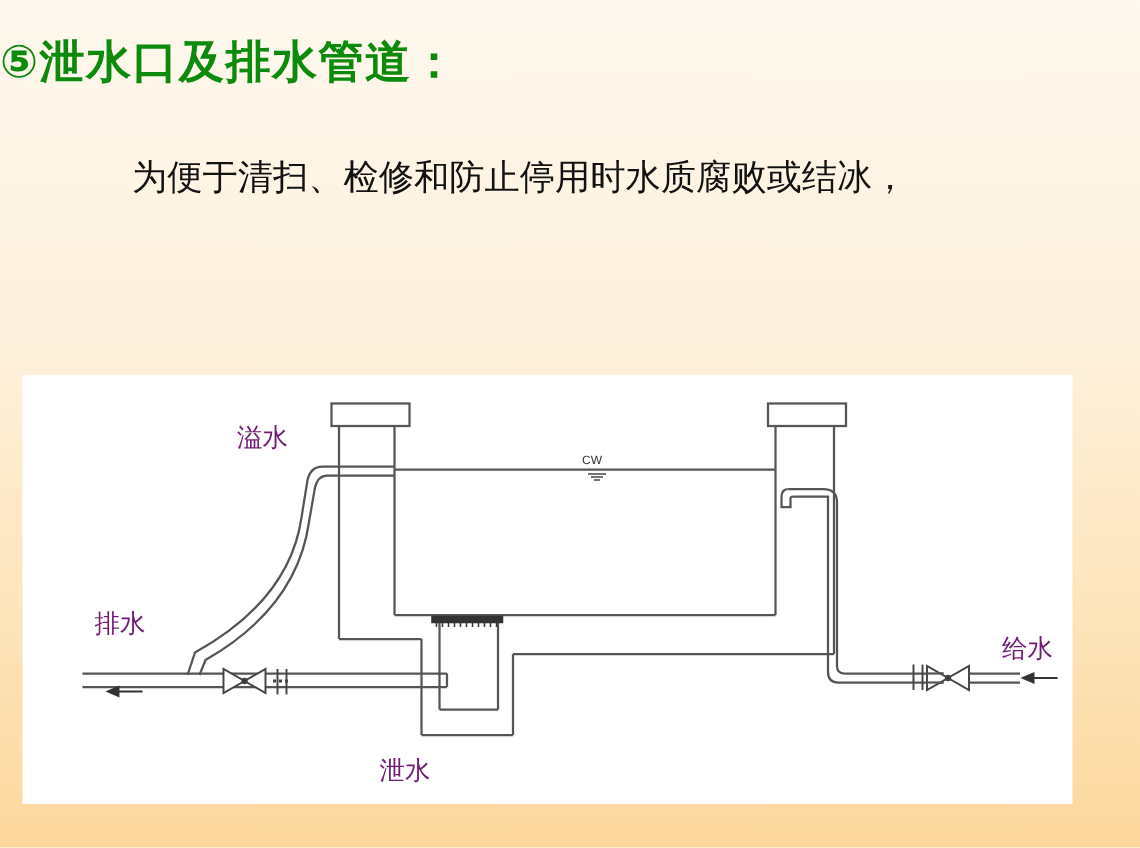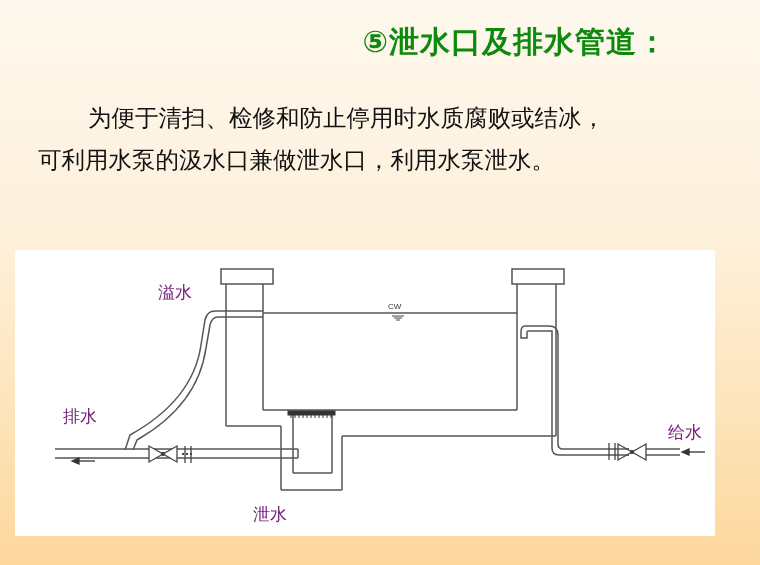--- a/index.html
+++ b/index.html
@@ -2,21 +2,21 @@
 <html><head>
   <meta charset="utf-8">
   <style>
     html, body { margin: 0; padding: 0; }
     body {
       width: 760px; height: 565px; overflow: hidden; position: relative;
       background: linear-gradient(to bottom, #fef8ee 0%, #fef1dc 40%, #fde3b8 75%, #fcd79c 100%);
       font-family: "DejaVu Sans", "Liberation Sans", sans-serif;
     }
     .title {
-      position: absolute; left: 0; top: 22px; width: 668px; text-align: right;
+      position: absolute; left: 0; top: 22px; width: 668px; text-align: left;
       font-size: 30px; font-weight: bold; color: #0c8a0c; letter-spacing: 1px;
       line-height: 40px;
     }
     .body-text {
       position: absolute; left: 38px; top: 97px; width: 720px;
       font-size: 23.5px; font-weight: normal; color: #111; line-height: 42px;
     }
     .body-text .line { display: block; white-space: nowrap; }
     .body-text .line.indent { padding-left: 50px; }
     .diagram {
@@ -30,21 +30,20 @@
     }
     .cw { position: absolute; font-size: 8px; color: #333; font-weight: normal; font-family: "Liberation Sans", sans-serif; }
   </style>
 </head>
 <body>
 
 <div class="title">⑤泄水口及排水管道：</div>
 
 <div class="body-text">
   <span class="line indent">为便于清扫、检修和防止停用时水质腐败或结冰，</span>
-  <span class="line">可利用水泵的汲水口兼做泄水口，利用水泵泄水。</span>
 </div>
 
 <div class="diagram">
   <svg width="700" height="286" viewBox="0 0 700 286">
     <g fill="none" stroke="#555" stroke-width="1.5">
 
       <rect x="206" y="19" width="52" height="15"></rect>
 
       <line x1="211" y1="34" x2="211" y2="176"></line>
       <line x1="248" y1="34" x2="248" y2="62"></line>

